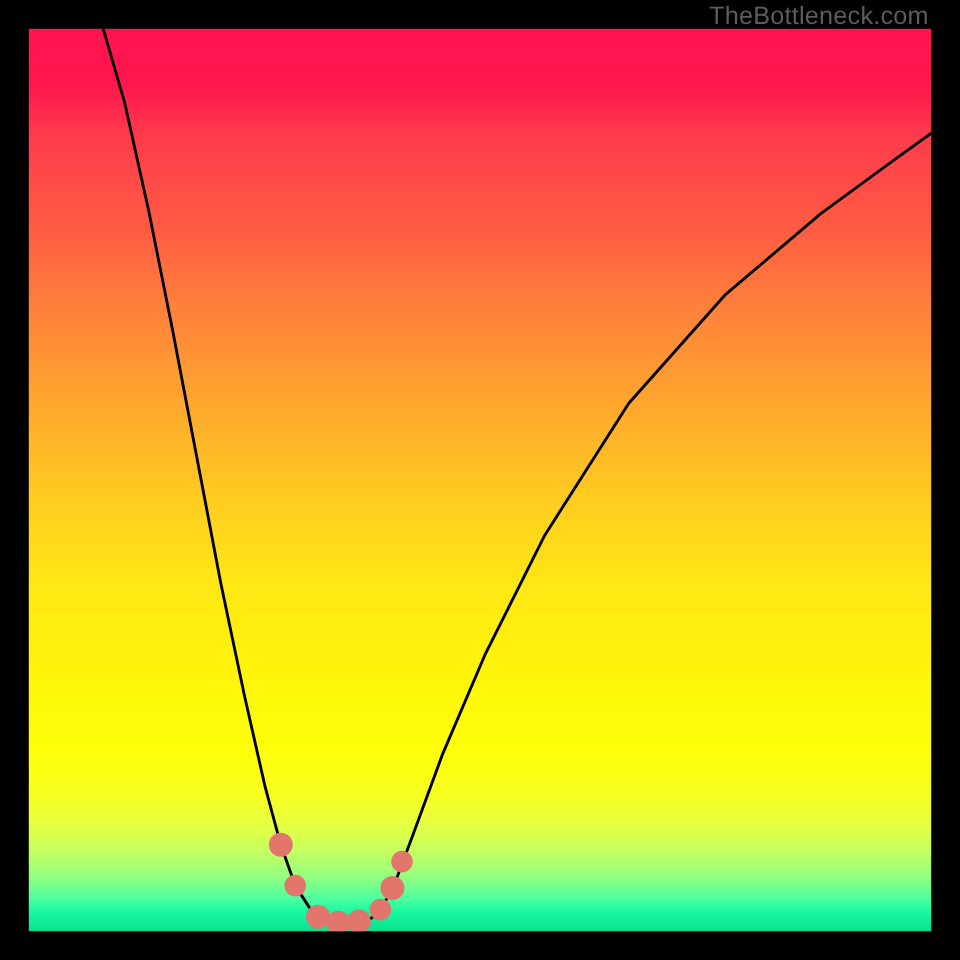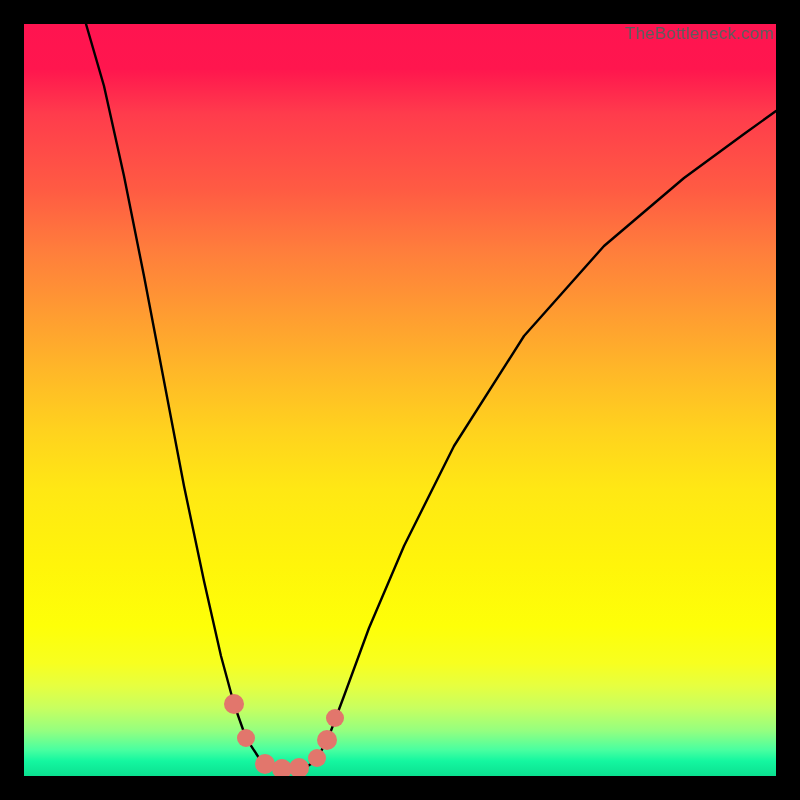--- a/index.html
+++ b/index.html
@@ -35,26 +35,25 @@
       #4affa0 96.5%,
       #14f7a0 98%,
       #0be090 100%
     );
   }
   .watermark {
     position: absolute;
     top: 2px;
     right: 26px;
     font-family: Arial, Helvetica, sans-serif;
-    font-size: 17px;
+    font-size: 21px;
     font-weight: 500;
     color: #5d5d5d;
     letter-spacing: 0.2px;
     z-index: 5;
-    margin-top: 22px;
   }
   svg.curve {
     position: absolute;
     left: 0;
     top: 0;
     width: 752px;
     height: 752px;
     z-index: 3;
   }
   .marker {

